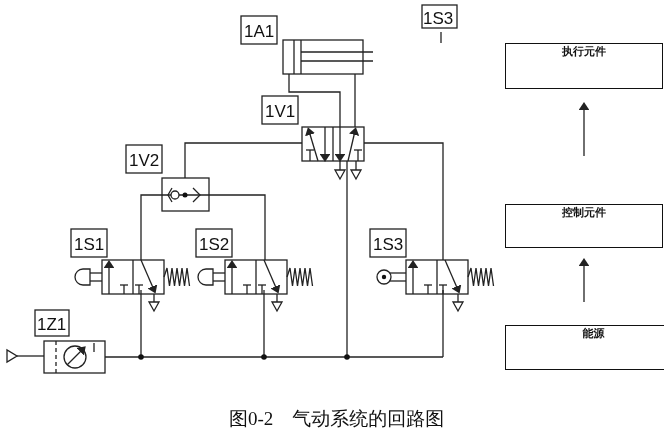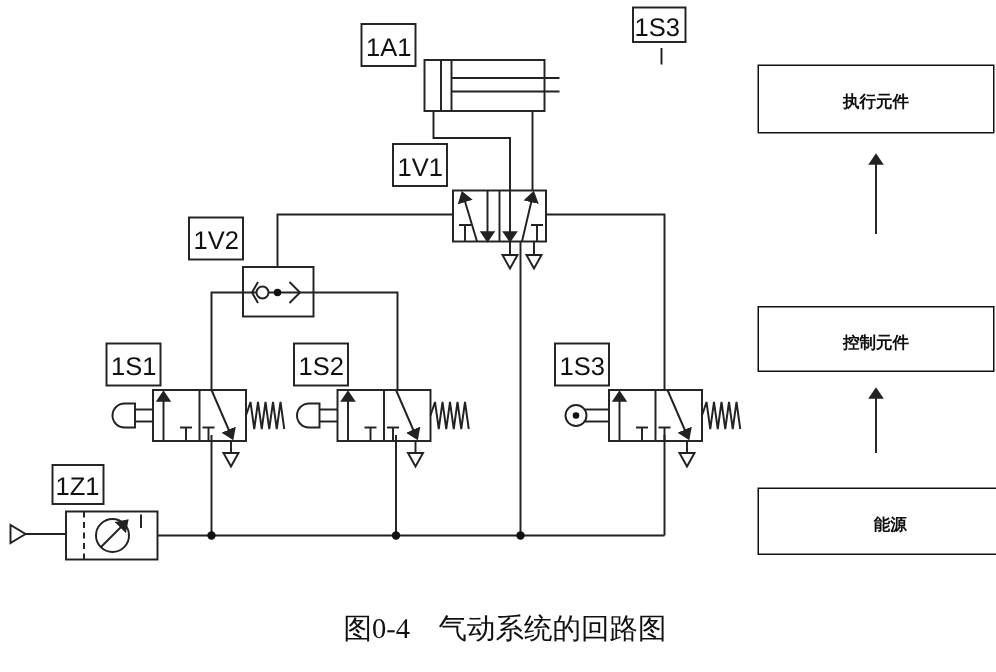--- a/index.html
+++ b/index.html
@@ -2,21 +2,21 @@
 <html><head>
 <meta charset="utf-8">
 <style>
   html, body { margin: 0; padding: 0; background: #ffffff; }
   body { width: 664px; height: 448px; position: relative; overflow: hidden; font-family: "Liberation Sans", sans-serif; }
   svg#circuit { position: absolute; left: 0; top: 0; }
   .ln { stroke: #222; stroke-width: 1.3; fill: none; }
   .box { stroke: #222; stroke-width: 1.3; fill: #fff; }
   .lbl { font-family: "Liberation Sans", sans-serif; font-size: 17px; fill: #111; }
   .flowbox { position: absolute; border: 1.5px solid #111; background: #fff; box-sizing: border-box; text-align: center; }
-  .flowbox span { display: block; margin-top: 16px; font-family: "DejaVu Sans", sans-serif; font-weight: bold; font-size: 11px; color: #111; }
+  .flowbox span { display: block; margin-top: 0; font-family: "DejaVu Sans", sans-serif; font-weight: bold; font-size: 11px; color: #111; }
   .caption { position: absolute; left: 229px; top: 406px; font-family: "Liberation Serif", serif; font-size: 19px; color: #111; white-space: pre; }
 </style>
 </head>
 <body>
 
 <svg id="circuit" width="664" height="448" viewBox="0 0 664 448">
   <defs>
     <marker id="ah" markerWidth="6" markerHeight="8" refX="3" refY="4" orient="auto-start-reverse">
       <path d="M0,0 L6,4 L0,8 Z" fill="#222"></path>
     </marker>
@@ -183,13 +183,13 @@
 <div class="flowbox" style="left:505px;top:43px;width:158px;height:46px;">
   <span>执行元件</span>
 </div>
 <div class="flowbox" style="left:505px;top:204px;width:158px;height:44px;">
   <span>控制元件</span>
 </div>
 <div class="flowbox" style="left:505px;top:325px;width:177px;height:45px;">
   <span>能源</span>
 </div>
 
-<div class="caption">图0-4    气动系统的回路图</div>
+<div class="caption">图0-2    气动系统的回路图</div>
 
 </body></html>

